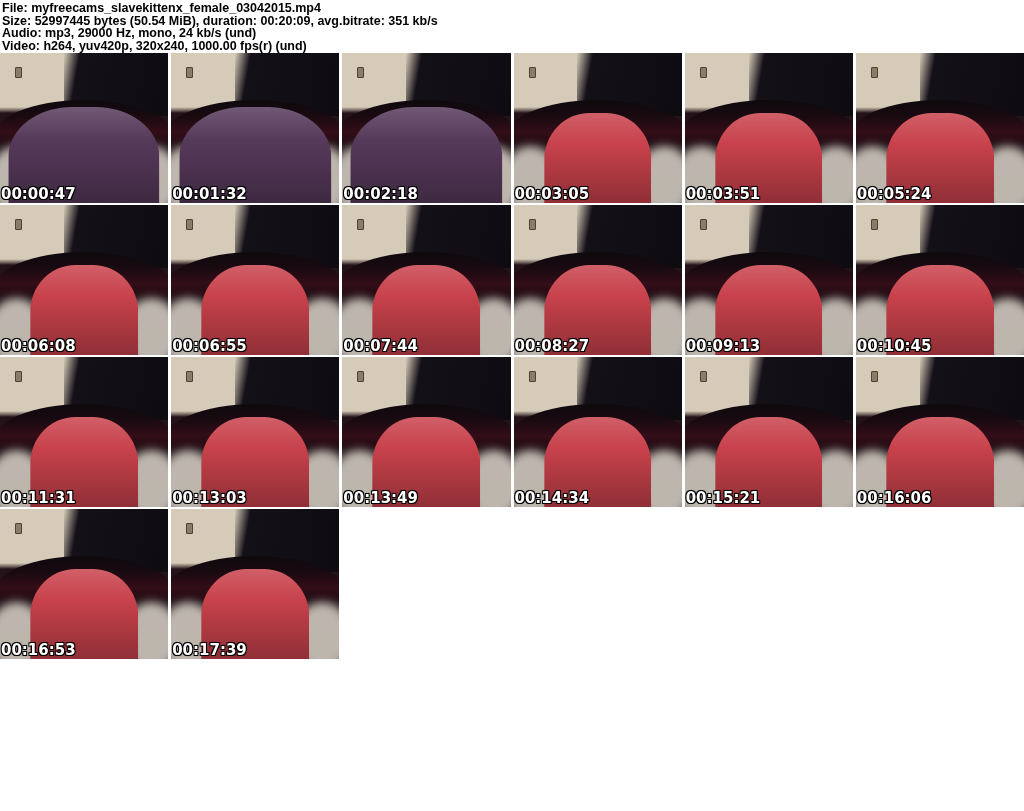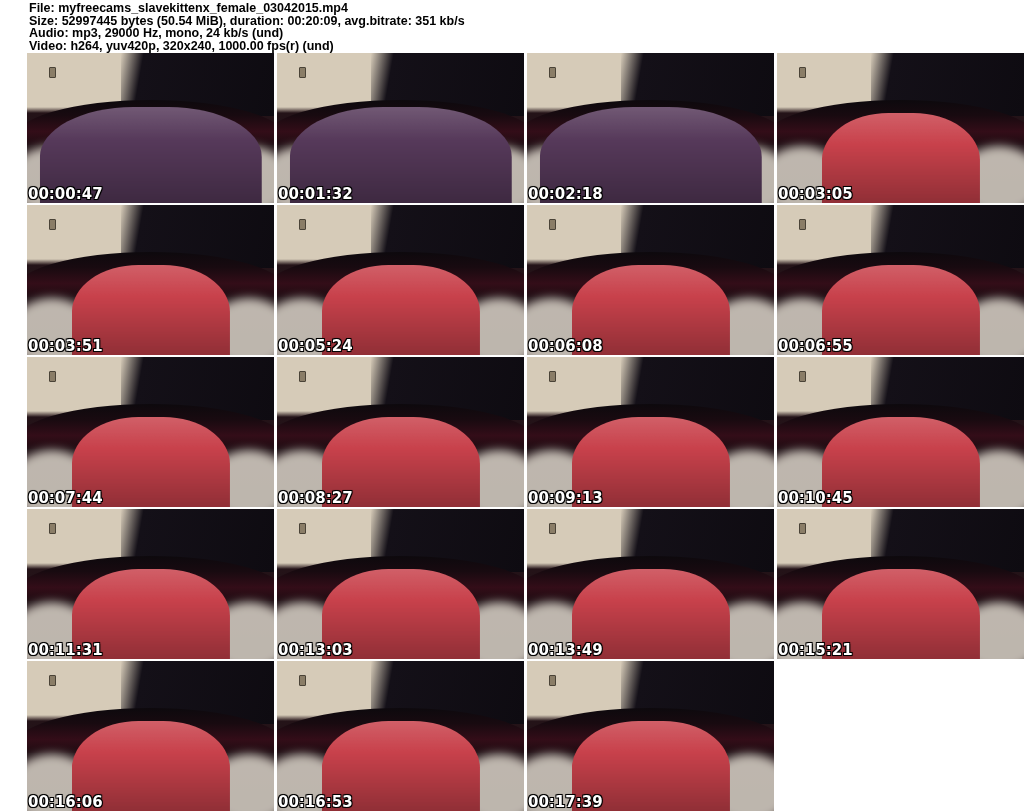--- a/index.html
+++ b/index.html
@@ -1,40 +1,40 @@
 <!DOCTYPE html>
 <html style="--sheet-background: #ffffff; --header-text: #000000; --timestamp-text: #ffffff; --timestamp-outline: #000000; --wall-beige: #d6cbb8; --curtain-black: #141018; --headboard-maroon: #330d18; --pillow-light: #e6e0d4; --tint-red: #c8414b; --tint-purple: #56395a;"><head>
 <meta charset="utf-8">
 <style>
   * { margin: 0; padding: 0; box-sizing: border-box; }
   html, body { width: 1024px; height: 811px; overflow: hidden; }
   body {
     background: var(--sheet-background, #fff);
     font-family: "Liberation Sans", sans-serif;
   }
-  .sheet { width: 1024px; height: 811px; display: flex; flex-direction: column; padding-left: 27px; }
+  .sheet { width: 1024px; height: 811px; display: flex; flex-direction: column; }
 
   
   .media-header {
     height: 53px;
     padding: 2px 0 0 2px;
     background: var(--sheet-background, #fff);
     color: var(--header-text, #000);
     font-size: 12.5px;
     font-weight: bold;
     line-height: 12.6px;
     letter-spacing: 0;
     white-space: nowrap;
   }
 
   
   .grid {
     flex: 1;
     display: grid;
-    grid-template-columns: repeat(4, 1fr);
+    grid-template-columns: repeat(6, 1fr);
     grid-template-rows: repeat(5, 1fr);
     column-gap: 3px;
     row-gap: 2px;
     background: var(--sheet-background, #fff);
   }
   .thumb {
     position: relative;
     overflow: hidden;
     background: #1b0f14;
   }
@@ -301,20 +301,32 @@
       <i class="curtain"></i>
       <i class="thermostat"></i>
       <i class="headboard"></i>
       <i class="pillow left"></i>
       <i class="pillow right"></i>
       <i class="subject"></i>
     </div>
     <figcaption class="ts">00:13:49</figcaption>
   </figure>
 
+  <figure class="thumb tint-red" style="--tint: #c8414b;">
+    <div class="scene">
+      <i class="base"></i>
+      <i class="curtain"></i>
+      <i class="thermostat"></i>
+      <i class="headboard"></i>
+      <i class="pillow left"></i>
+      <i class="pillow right"></i>
+      <i class="subject"></i>
+    </div>
+    <figcaption class="ts">00:14:34</figcaption>
+  </figure>
 
   <figure class="thumb tint-red" style="--tint: #c8414b;">
     <div class="scene">
       <i class="base"></i>
       <i class="curtain"></i>
       <i class="thermostat"></i>
       <i class="headboard"></i>
       <i class="pillow left"></i>
       <i class="pillow right"></i>
       <i class="subject"></i>

